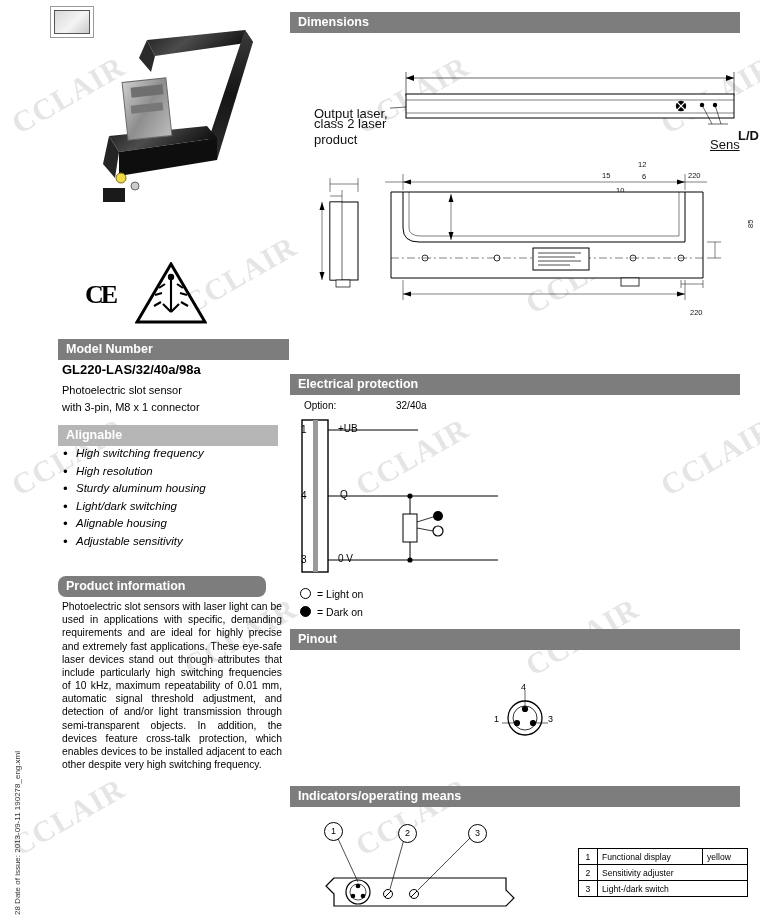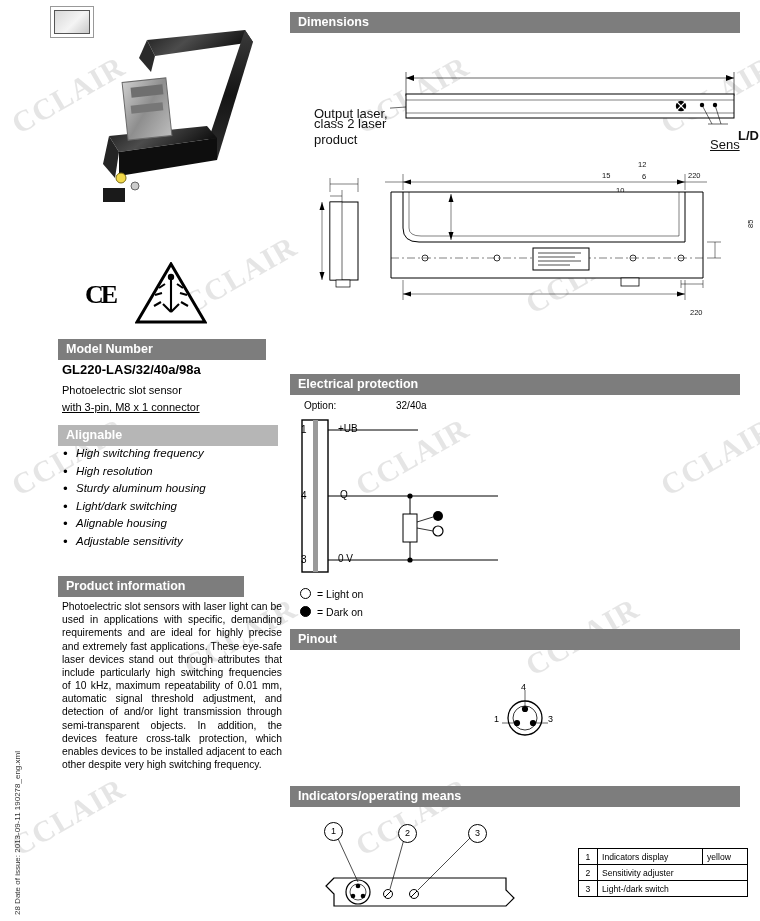--- a/index.html
+++ b/index.html
@@ -111,21 +111,20 @@
   }
   .model-sub1 {
     position: absolute;
     left: 62px; top: 384px;
     font-size: 11px;
   }
   .model-sub2 {
     position: absolute;
     left: 62px; top: 401px;
     font-size: 11px;
-    text-decoration: underline;
   }
 
   .features-list {
     position: absolute;
     left: 62px; top: 447px;
     margin: 0;
     padding: 0;
     list-style: none;
     font-size: 11.5px;
   }
@@ -308,36 +307,36 @@
           <path d="M36 18 L36 50"></path>
           <path d="M36 50 L28 42 M36 50 L44 42"></path>
           <path d="M30 22 L24 26 M42 22 L48 26"></path>
           <path d="M27 31 L20 33 M45 31 L52 33"></path>
           <path d="M26 40 L19 44 M46 40 L53 44"></path>
         </g>
         <circle cx="36" cy="15" r="3.2" fill="#000"></circle>
       </svg>
     </div>
 
-    <div class="sec-bar dark" style="left:58px; top:339px; width:208px;">Model Number</div>
+    <div class="sec-bar dark" style="left:58px; top:339px; width:231px;">Model Number</div>
     <div class="model-name">GL220-LAS/32/40a/98a</div>
     <div class="model-sub1">Photoelectric slot sensor</div>
     <div class="model-sub2">with 3-pin, M8 x 1 connector</div>
 
     <div class="sec-bar" style="left:58px; top:425px; width:220px;">Alignable</div>
     <ul class="features-list">
       <li>High switching frequency</li>
       <li>High resolution</li>
       <li>Sturdy aluminum housing</li>
       <li>Light/dark switching</li>
       <li>Alignable housing</li>
       <li>Adjustable sensitivity</li>
     </ul>
 
-    <div class="sec-bar dark" style="left:58px; top:576px; width:186px;">Product information</div>
+    <div class="sec-bar dark" style="left:58px; top:576px; width:208px;border-radius:8px;">Product information</div>
     <div class="prod-info">Photoelectric slot sensors with laser light can be used in applications with specific, demanding requirements and are ideal for highly precise and extremely fast applications. These eye-safe laser devices stand out through attributes that include particularly high switching frequencies of 10 kHz, maximum repeatability of 0.01 mm, automatic signal threshold adjustment, and detection of and/or light transmission through semi-transparent objects. In addition, the devices feature cross-talk protection, which enables devices to be installed adjacent to each other despite very high switching frequency.</div>
   </div>
 
   <div class="right-col">
 
     <div class="r-bar" style="top:12px;">Dimensions</div>
 
     <div class="draw-label" style="left:24px; top:106px; width:78px;">Output laser,</div>
     <div class="draw-label" style="left:24px; top:116px; width:90px;">class 2 laser product</div>
 
@@ -527,21 +526,21 @@
     </svg>
 
     <div class="callout-num" style="left:34px; top:822px;">1</div>
     <div class="callout-num" style="left:108px; top:824px;">2</div>
     <div class="callout-num" style="left:178px; top:824px;">3</div>
 
     <table class="ind-table">
       <tbody>
           <tr>
         <td class="num">1</td>
-        <td class="desc">Indicators display</td>
+        <td class="desc">Functional display</td>
         <td class="col">yellow</td>
       </tr>
       <tr>
         <td class="num">2</td>
         <td class="desc" colspan="2">Sensitivity adjuster</td>
       </tr>
       <tr>
         <td class="num">3</td>
         <td class="desc" colspan="2">Light-/dark switch</td>
       </tr>

